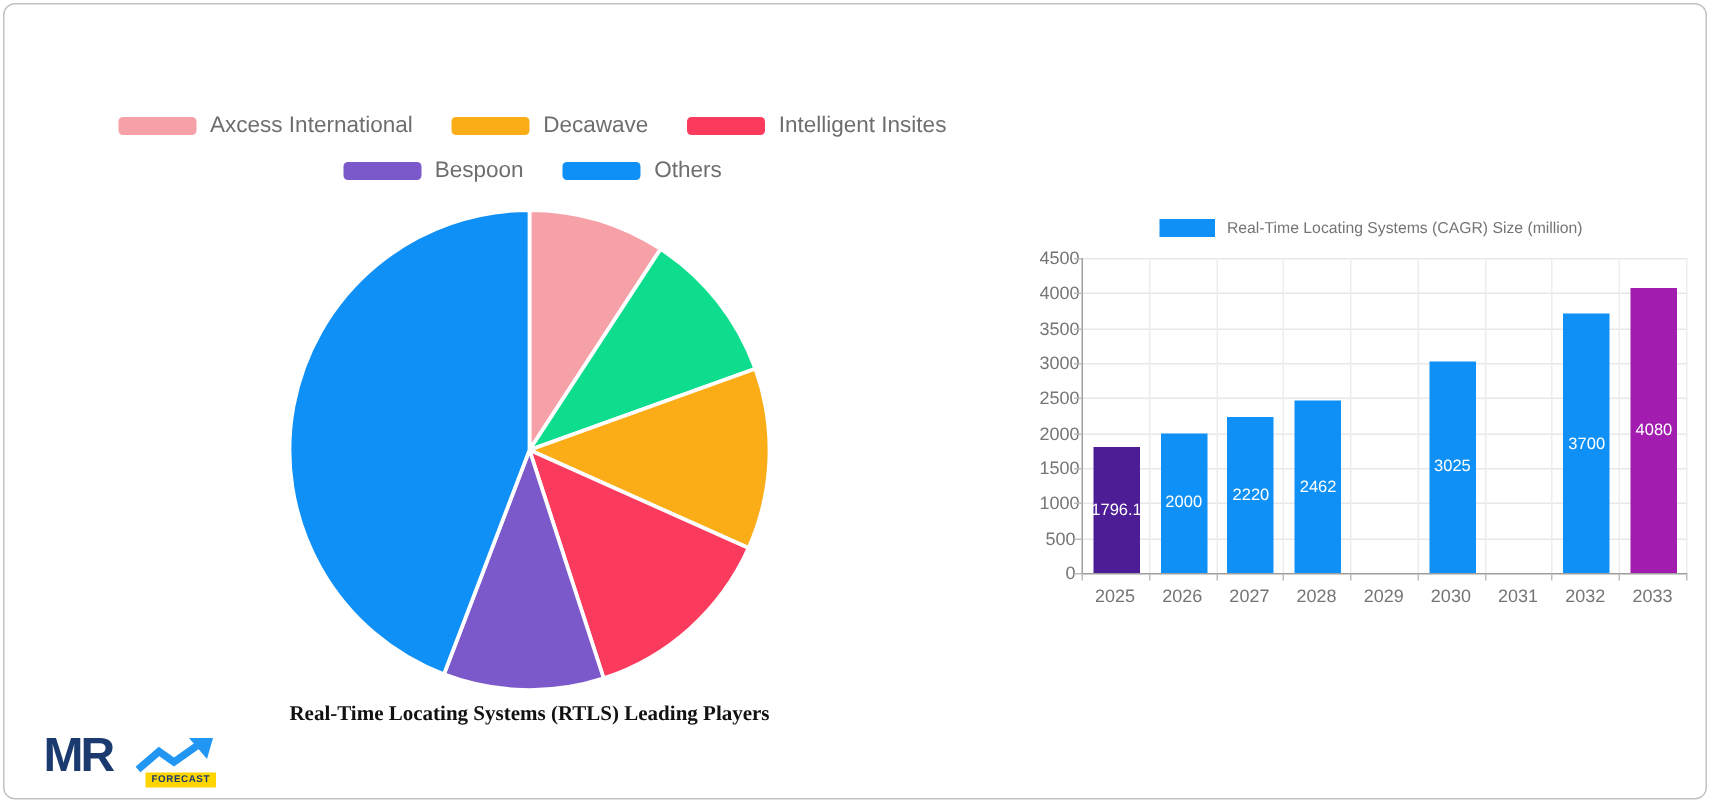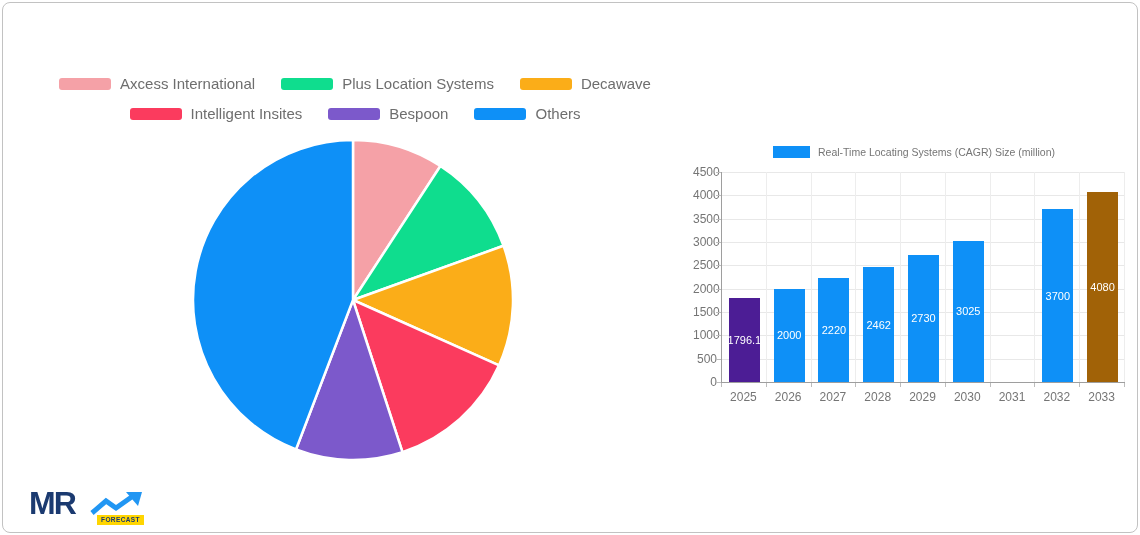--- a/index.html
+++ b/index.html
@@ -50,24 +50,20 @@
 
 <div class="card">
 
 
   <div class="pie-legend" id="pie-legend">
       <div class="legend-item">
         <span class="legend-swatch" style="background: rgb(245, 161, 167);"></span>
         <span class="legend-label">Axcess International</span>
       </div>
       <div class="legend-item">
-        <span class="legend-swatch" style="background: rgb(15, 221, 142);"></span>
-        <span class="legend-label">Plus Location Systems</span>
-      </div>
-      <div class="legend-item">
         <span class="legend-swatch" style="background: rgb(251, 173, 24);"></span>
         <span class="legend-label">Decawave</span>
       </div>
       <div class="legend-item">
         <span class="legend-swatch" style="background: rgb(251, 59, 94);"></span>
         <span class="legend-label">Intelligent Insites</span>
       </div>
       <div class="legend-item">
         <span class="legend-swatch" style="background: rgb(124, 89, 203);"></span>
         <span class="legend-label">Bespoon</span>
@@ -82,20 +78,21 @@
     <svg id="pie-svg" width="328" height="328" viewBox="0 0 328 328">
         <path d="M164,164 L164.00,4.00 A160,160 0 0 1 251.42,30.00 Z" fill="#F5A1A7" stroke="#fff" stroke-width="2.5" stroke-linejoin="round"></path>
         <path d="M164,164 L251.42,30.00 A160,160 0 0 1 314.54,109.80 Z" fill="#0FDD8E" stroke="#fff" stroke-width="2.5" stroke-linejoin="round"></path>
         <path d="M164,164 L314.54,109.80 A160,160 0 0 1 310.03,229.38 Z" fill="#FBAD18" stroke="#fff" stroke-width="2.5" stroke-linejoin="round"></path>
         <path d="M164,164 L310.03,229.38 A160,160 0 0 1 213.44,316.17 Z" fill="#FB3B5E" stroke="#fff" stroke-width="2.5" stroke-linejoin="round"></path>
         <path d="M164,164 L213.44,316.17 A160,160 0 0 1 106.97,313.49 Z" fill="#7C59CB" stroke="#fff" stroke-width="2.5" stroke-linejoin="round"></path>
         <path d="M164,164 L106.97,313.49 A160,160 0 0 1 164.00,4.00 Z" fill="#0E90F7" stroke="#fff" stroke-width="2.5" stroke-linejoin="round"></path>
       </svg>
   </div>
 
+  <div class="pie-title">Real-Time Locating Systems (RTLS) Leading Players</div>
 
   <div class="bar-chart">
     <div class="bar-legend">
       <span class="bar-legend-swatch" id="bar-legend-swatch" style="background: rgb(14, 144, 247);"></span>
       <span class="bar-legend-label">Real-Time Locating Systems (CAGR) Size (million)</span>
     </div>
     <div id="bar-ylabels">
         <div class="ylab" style="top: 230px;">0</div>
         <div class="ylab" style="top: 206.667px;">500</div>
         <div class="ylab" style="top: 183.333px;">1000</div>
@@ -131,30 +128,27 @@
         </div>
         <div class="bar" style="left: 51.6667px; width: 31px; height: 93.3px; background: rgb(14, 144, 247);">
           <span class="bar-value">2000</span>
         </div>
         <div class="bar" style="left: 96.4444px; width: 31px; height: 103.6px; background: rgb(14, 144, 247);">
           <span class="bar-value">2220</span>
         </div>
         <div class="bar" style="left: 141.222px; width: 31px; height: 114.9px; background: rgb(14, 144, 247);">
           <span class="bar-value">2462</span>
         </div>
-        <div class="bar" style="left: 186px; width: 31px; height: 127.4px; background: rgb(14, 144, 247);">
-          <span class="bar-value">2730</span>
-        </div>
         <div class="bar" style="left: 230.778px; width: 31px; height: 141.2px; background: rgb(14, 144, 247);">
           <span class="bar-value">3025</span>
         </div>
         <div class="bar" style="left: 320.333px; width: 31px; height: 172.7px; background: rgb(14, 144, 247);">
           <span class="bar-value">3700</span>
         </div>
-        <div class="bar" style="left: 365.111px; width: 31px; height: 190.4px; background: #a16207;">
+        <div class="bar" style="left: 365.111px; width: 31px; height: 190.4px; background: #a21caf;">
           <span class="bar-value">4080</span>
         </div>
       </div>
     <div id="bar-xlabels">
         <div class="xlab" style="left: 28px; width: 44.7778px; top: 244px;">2025</div>
         <div class="xlab" style="left: 72.7778px; width: 44.7778px; top: 244px;">2026</div>
         <div class="xlab" style="left: 117.556px; width: 44.7778px; top: 244px;">2027</div>
         <div class="xlab" style="left: 162.333px; width: 44.7778px; top: 244px;">2028</div>
         <div class="xlab" style="left: 207.111px; width: 44.7778px; top: 244px;">2029</div>
         <div class="xlab" style="left: 251.889px; width: 44.7778px; top: 244px;">2030</div>

